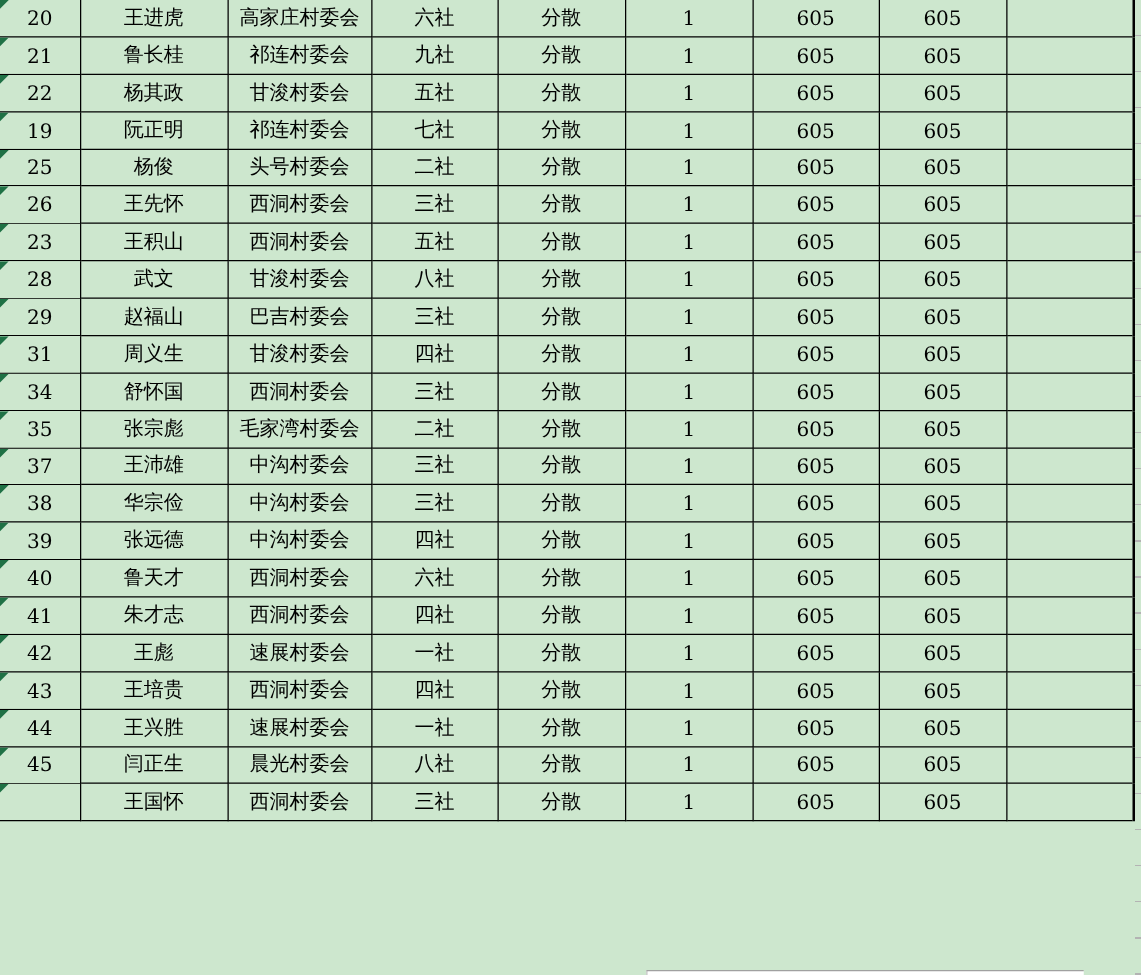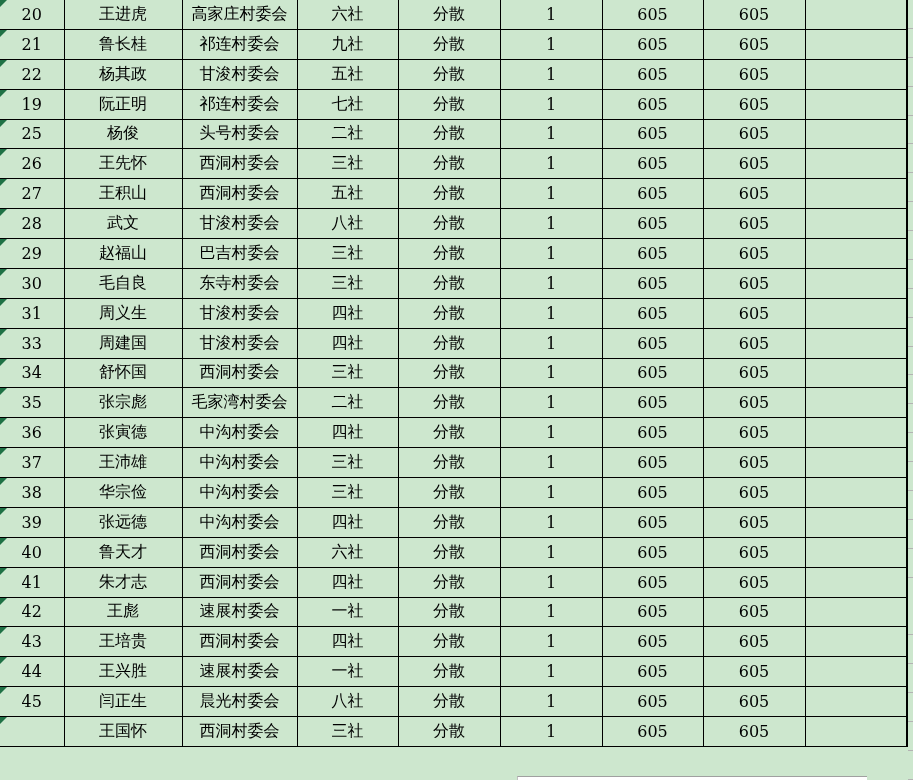--- a/index.html
+++ b/index.html
@@ -155,21 +155,21 @@
     <td>三社</td>
     <td>分散</td>
     <td>1</td>
     <td>605</td>
     <td>605</td>
     <td></td>
   </tr>
         <tr>
     <td class="cell-no">
       <span class="tri"></span>
-      <span>27</span>
+      <span>23</span>
     </td>
     <td>王积山</td>
     <td>西洞村委会</td>
     <td>五社</td>
     <td>分散</td>
     <td>1</td>
     <td>605</td>
     <td>605</td>
     <td></td>
   </tr>
@@ -197,95 +197,53 @@
     <td>三社</td>
     <td>分散</td>
     <td>1</td>
     <td>605</td>
     <td>605</td>
     <td></td>
   </tr>
         <tr>
     <td class="cell-no">
       <span class="tri"></span>
-      <span>30</span>
-    </td>
-    <td>毛自良</td>
-    <td>东寺村委会</td>
-    <td>三社</td>
-    <td>分散</td>
-    <td>1</td>
-    <td>605</td>
-    <td>605</td>
-    <td></td>
-  </tr>
-        <tr>
-    <td class="cell-no">
-      <span class="tri"></span>
       <span>31</span>
     </td>
     <td>周义生</td>
     <td>甘浚村委会</td>
     <td>四社</td>
     <td>分散</td>
     <td>1</td>
     <td>605</td>
     <td>605</td>
     <td></td>
   </tr>
         <tr>
     <td class="cell-no">
       <span class="tri"></span>
-      <span>33</span>
-    </td>
-    <td>周建国</td>
-    <td>甘浚村委会</td>
-    <td>四社</td>
-    <td>分散</td>
-    <td>1</td>
-    <td>605</td>
-    <td>605</td>
-    <td></td>
-  </tr>
-        <tr>
-    <td class="cell-no">
-      <span class="tri"></span>
       <span>34</span>
     </td>
     <td>舒怀国</td>
     <td>西洞村委会</td>
     <td>三社</td>
     <td>分散</td>
     <td>1</td>
     <td>605</td>
     <td>605</td>
     <td></td>
   </tr>
         <tr>
     <td class="cell-no">
       <span class="tri"></span>
       <span>35</span>
     </td>
     <td>张宗彪</td>
     <td>毛家湾村委会</td>
     <td>二社</td>
-    <td>分散</td>
-    <td>1</td>
-    <td>605</td>
-    <td>605</td>
-    <td></td>
-  </tr>
-        <tr>
-    <td class="cell-no">
-      <span class="tri"></span>
-      <span>36</span>
-    </td>
-    <td>张寅德</td>
-    <td>中沟村委会</td>
-    <td>四社</td>
     <td>分散</td>
     <td>1</td>
     <td>605</td>
     <td>605</td>
     <td></td>
   </tr>
         <tr>
     <td class="cell-no">
       <span class="tri"></span>
       <span>37</span>

